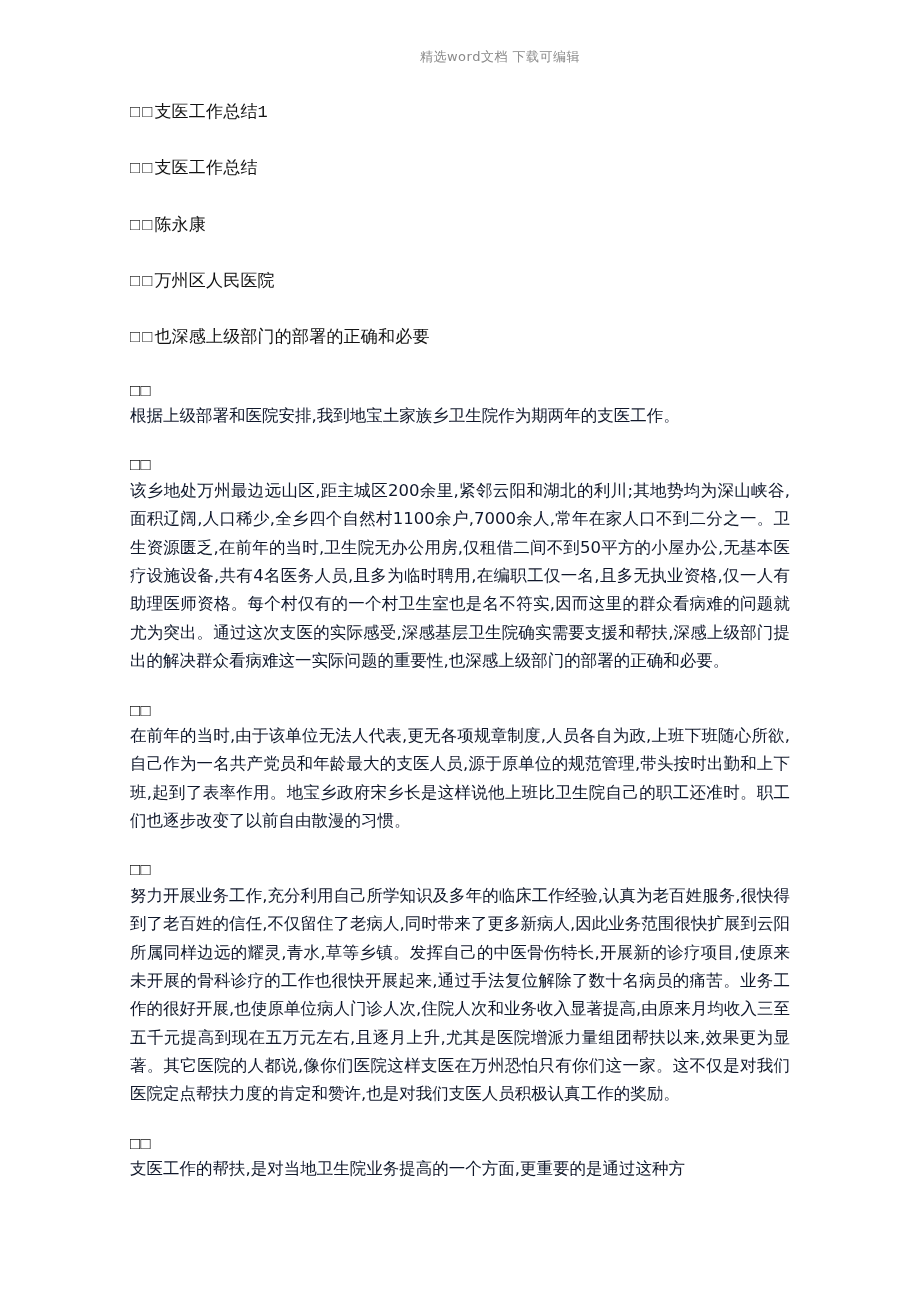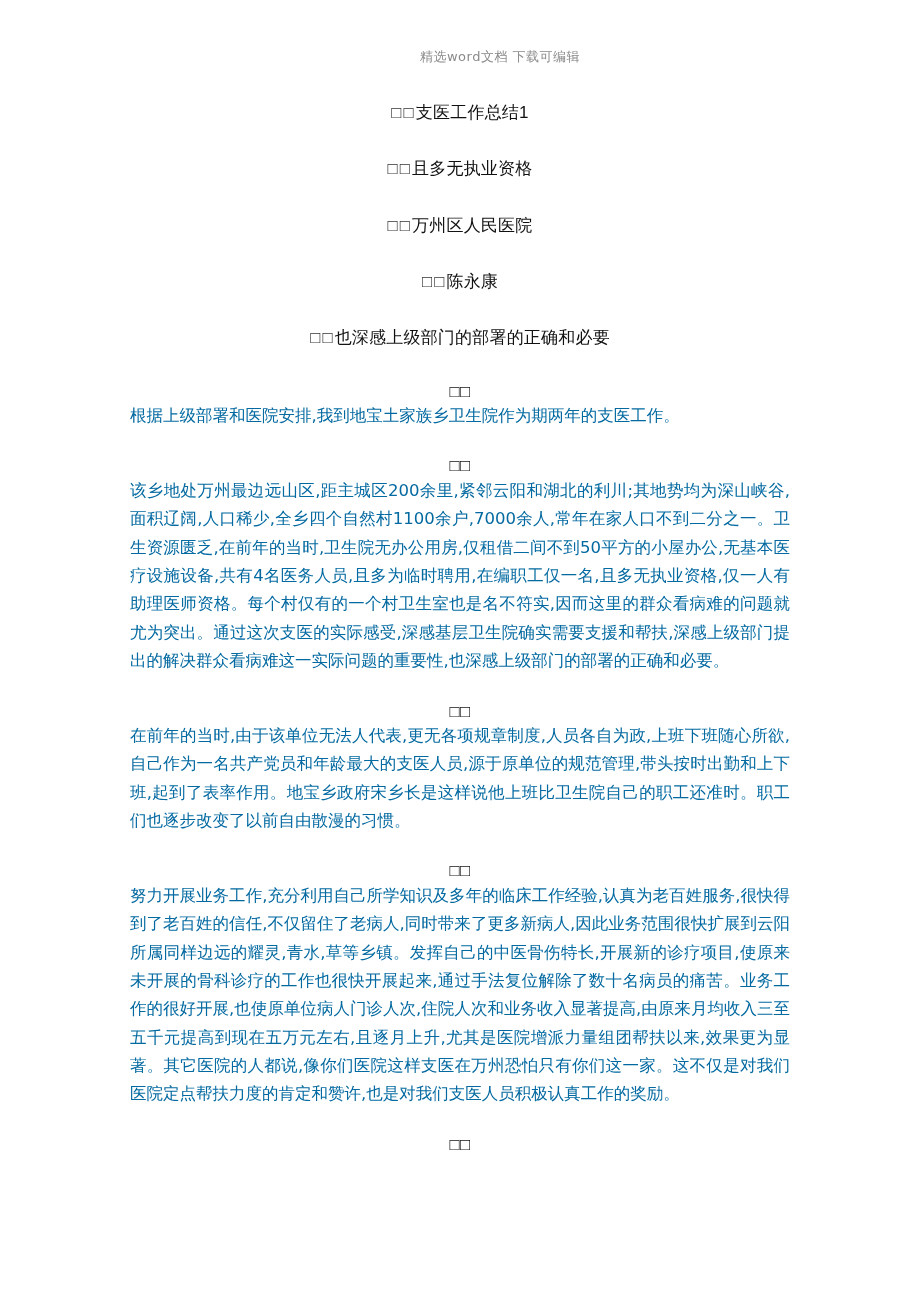--- a/index.html
+++ b/index.html
@@ -37,84 +37,84 @@
   .doc-body {
     position: absolute;
     top: 100px;
     left: 130px;
     width: 660px;
   }
   .line {
     font-size: 17px;
     line-height: 1.55;
     margin: 0 0 22px 0;
-    font-family: Liberation Sans, sans-serif;
+    font-family: Liberation Mono, monospace;
     color: #111;
     letter-spacing: 0.2px;
-    text-align: center;
   }
   .heading {
     font-size: 17px;
     margin-bottom: 30px;
   }
   .marker {
     display: inline-block;
     letter-spacing: 2px;
     color: #333;
   }
   .marker-line {
     margin-bottom: 0;
     line-height: 1.2;
   }
   .body-text {
     font-size: 16.5px;
     line-height: 1.72;
     text-align: justify;
     margin: 0 0 26px 0;
     font-family: "DejaVu Sans", "Liberation Sans", sans-serif;
-    color: #0369a1;
+    color: #0f172a;
   }
 </style>
 </head>
 <body>
 
 <div class="page">
 
   <div class="watermark">精选word文档 下载可编辑</div>
 
   <div class="doc-body">
 
     <p class="line heading">
       <span class="marker">□□</span><span>支医工作总结1</span>
     </p>
 
     <p class="line heading">
-      <span class="marker">□□</span><span>且多无执业资格</span>
+      <span class="marker">□□</span><span>支医工作总结</span>
+    </p>
+
+    <p class="line heading">
+      <span class="marker">□□</span><span>陈永康</span>
     </p>
 
     <p class="line heading">
       <span class="marker">□□</span><span>万州区人民医院</span>
-    </p>
-
-    <p class="line heading">
-      <span class="marker">□□</span><span>陈永康</span>
     </p>
 
     <p class="line heading">
       <span class="marker">□□</span><span>也深感上级部门的部署的正确和必要</span>
     </p>
 
     <p class="line marker-line">□□</p>
     <p class="body-text">根据上级部署和医院安排,我到地宝土家族乡卫生院作为期两年的支医工作。</p>
 
     <p class="line marker-line">□□</p>
     <p class="body-text">该乡地处万州最边远山区,距主城区200余里,紧邻云阳和湖北的利川;其地势均为深山峡谷,面积辽阔,人口稀少,全乡四个自然村1100余户,7000余人,常年在家人口不到二分之一。卫生资源匮乏,在前年的当时,卫生院无办公用房,仅租借二间不到50平方的小屋办公,无基本医疗设施设备,共有4名医务人员,且多为临时聘用,在编职工仅一名,且多无执业资格,仅一人有助理医师资格。每个村仅有的一个村卫生室也是名不符实,因而这里的群众看病难的问题就尤为突出。通过这次支医的实际感受,深感基层卫生院确实需要支援和帮扶,深感上级部门提出的解决群众看病难这一实际问题的重要性,也深感上级部门的部署的正确和必要。</p>
 
     <p class="line marker-line">□□</p>
     <p class="body-text">在前年的当时,由于该单位无法人代表,更无各项规章制度,人员各自为政,上班下班随心所欲,自己作为一名共产党员和年龄最大的支医人员,源于原单位的规范管理,带头按时出勤和上下班,起到了表率作用。地宝乡政府宋乡长是这样说他上班比卫生院自己的职工还准时。职工们也逐步改变了以前自由散漫的习惯。</p>
 
     <p class="line marker-line">□□</p>
     <p class="body-text">努力开展业务工作,充分利用自己所学知识及多年的临床工作经验,认真为老百姓服务,很快得到了老百姓的信任,不仅留住了老病人,同时带来了更多新病人,因此业务范围很快扩展到云阳所属同样边远的耀灵,青水,草等乡镇。发挥自己的中医骨伤特长,开展新的诊疗项目,使原来未开展的骨科诊疗的工作也很快开展起来,通过手法复位解除了数十名病员的痛苦。业务工作的很好开展,也使原单位病人门诊人次,住院人次和业务收入显著提高,由原来月均收入三至五千元提高到现在五万元左右,且逐月上升,尤其是医院增派力量组团帮扶以来,效果更为显著。其它医院的人都说,像你们医院这样支医在万州恐怕只有你们这一家。这不仅是对我们医院定点帮扶力度的肯定和赞许,也是对我们支医人员积极认真工作的奖励。</p>
 
     <p class="line marker-line">□□</p>
+    <p class="body-text">支医工作的帮扶,是对当地卫生院业务提高的一个方面,更重要的是通过这种方</p>
 
   </div>
 </div>
 
 </body></html>

